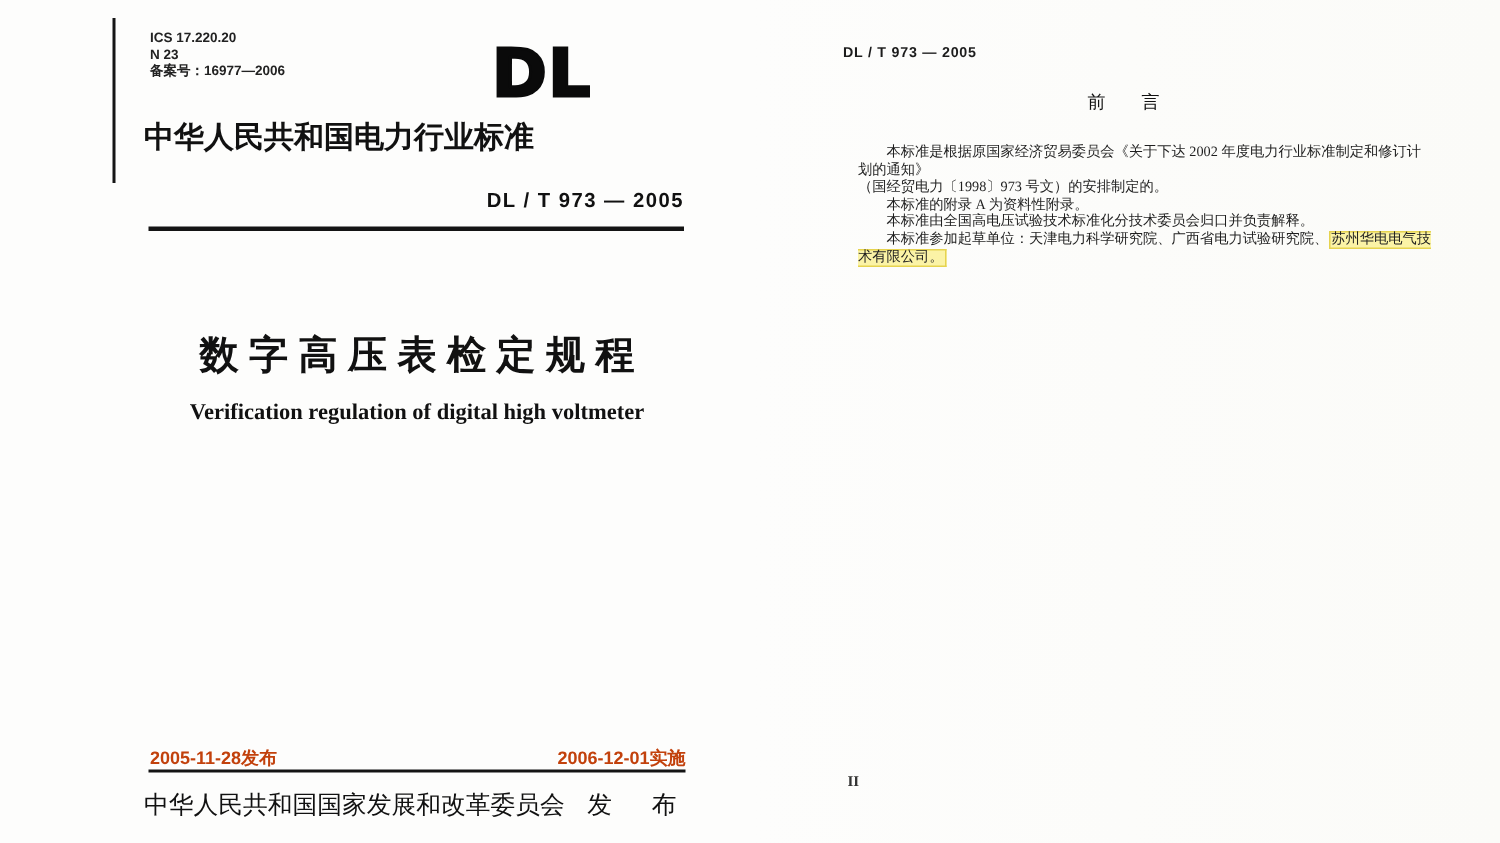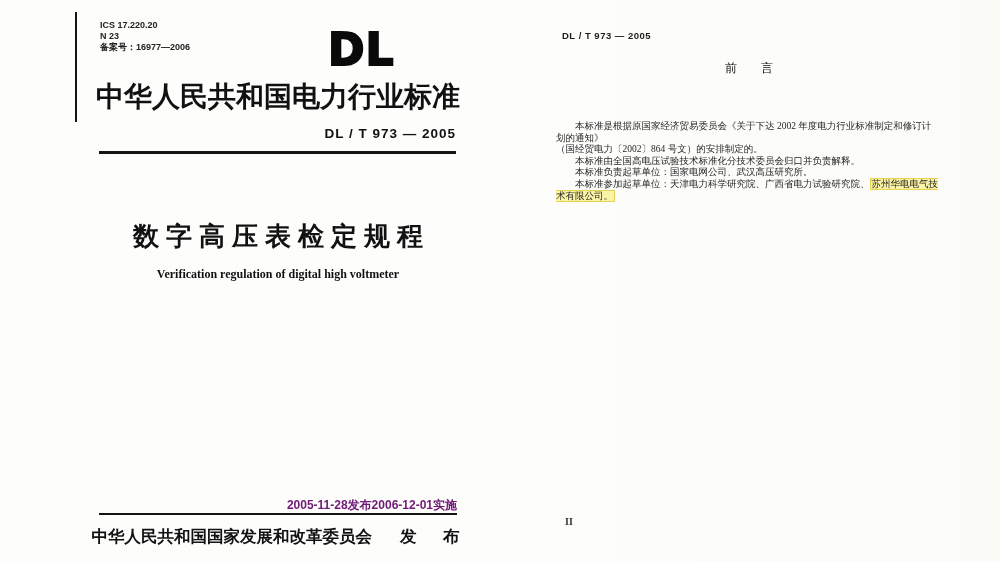--- a/index.html
+++ b/index.html
@@ -26,66 +26,66 @@
   }
   .dl-logo {
     position: absolute; left: 328px; top: 12px;
     font-family: "DejaVu Sans", sans-serif;
     font-size: 44px; font-weight: 900; line-height: 52px;
     letter-spacing: 1px; color: #0a0a0a;
     -webkit-text-stroke: 2px #0a0a0a;
   }
   .org-title {
     position: absolute; left: 96px; top: 66px;
-    font-size: 28px; font-weight: bold; letter-spacing: 0px;
+    font-size: 20px; font-weight: bold; letter-spacing: 0px;
     white-space: nowrap; color: #111;
   }
   .std-no {
     position: absolute; left: 100px; top: 114px; width: 356px;
     text-align: right; font-family: "Liberation Sans", sans-serif;
     font-size: 13.5px; font-weight: bold; letter-spacing: 1px; color: #111;
   }
   .rule { position: absolute; background: #141414; }
   .rule-top    { left: 99px;  top: 139px; width: 357px; height: 3px; }
   .rule-bottom { left: 99px;  top: 501px; width: 358px; height: 2px; }
   .title-cn {
     position: absolute; left: 100px; top: 207px; width: 356px;
     text-align: center; font-size: 26px; font-weight: bold;
     letter-spacing: 7px; text-indent: 7px; color: #111;
   }
   .title-en {
     position: absolute; left: 100px; top: 255px; width: 356px;
-    text-align: center; font-size: 12px; font-weight: bold; color: #111;
+    text-align: center; font-size: 15px; font-weight: bold; color: #111;
   }
   .dates-row {
     position: absolute; left: 100px; top: 485px; width: 357px;
-    display: flex; justify-content: flex-end;
+    display: flex; justify-content: space-between;
     font-family: "Liberation Sans", sans-serif;
-    font-size: 12px; font-weight: bold; color: #701a75;
+    font-size: 12px; font-weight: bold; color: #c2410c;
   }
   .publisher-row {
     position: absolute; left: 100px; top: 514px; width: 356px;
-    display: flex; justify-content: center; gap: 28px;
-    font-size: 16.5px; font-weight: bold; white-space: nowrap; color: #111;
+    display: flex; justify-content: flex-end; gap: 15px;
+    font-size: 16.5px; font-weight: normal; white-space: nowrap; color: #111;
   }
   .publish-word { letter-spacing: 5px; }
 
   
   .fw-header {
     position: absolute; left: 62px; top: 30px;
     font-family: "Liberation Sans", sans-serif;
     font-size: 9.5px; font-weight: bold; letter-spacing: 0.5px; color: #1c1c1c;
   }
   .fw-title {
     position: absolute; left: 58px; top: 60px; width: 382px;
     text-align: center; font-size: 12px; font-weight: normal; color: #111;
   }
   .fw-body {
-    position: absolute; left: 56px; top: 97px; width: 384px;
-    font-size: 9.5px; line-height: 11.6px; color: #1f1f1f; margin-top: 24px;
+    position: absolute; left: 72px; top: 97px; width: 384px;
+    font-size: 9.5px; line-height: 11.6px; color: #1f1f1f;
   }
   .fw-line { margin: 0; }
   .fw-line.ind { text-indent: 2em; }
   .hl { background: #fbf3a6; border: 1px solid #e6d34f; padding: 0 1px; }
   .fw-pageno {
     position: absolute; left: 65px; top: 516px;
     font-size: 10px; font-weight: bold; color: #333;
   }
 </style>
 </head>
@@ -123,22 +123,22 @@
       <span class="publish-word">发　布</span>
     </div>
   </div>
 
   <div class="page page-right">
     <div class="fw-header">DL / T 973 — 2005</div>
     <div class="fw-title">前　　言</div>
 
     <div class="fw-body">
       <p class="fw-line ind">本标准是根据原国家经济贸易委员会《关于下达 2002 年度电力行业标准制定和修订计划的通知》</p>
-      <p class="fw-line">（国经贸电力〔2002〕864 号文）的安排制定的。</p>
+      <p class="fw-line">（国经贸电力〔1998〕973 号文）的安排制定的。</p>
+      <p class="fw-line ind">本标准的附录 A 为资料性附录。</p>
       <p class="fw-line ind">本标准由全国高电压试验技术标准化分技术委员会归口并负责解释。</p>
-      <p class="fw-line ind">本标准负责起草单位：国家电网公司、武汉高压研究所。</p>
       <p class="fw-line ind"><span>本标准参加起草单位：天津电力科学研究院、广西省电力试验研究院、</span><span class="hl">苏州华电电气技术有限公司。</span></p>
     </div>
 
     <div class="fw-pageno">II</div>
   </div>
 
 </div>
 
 </body></html>

